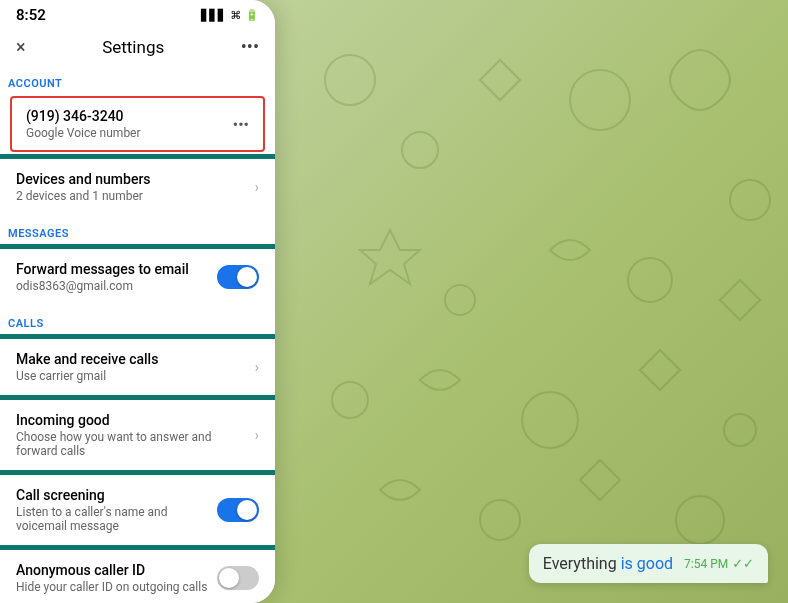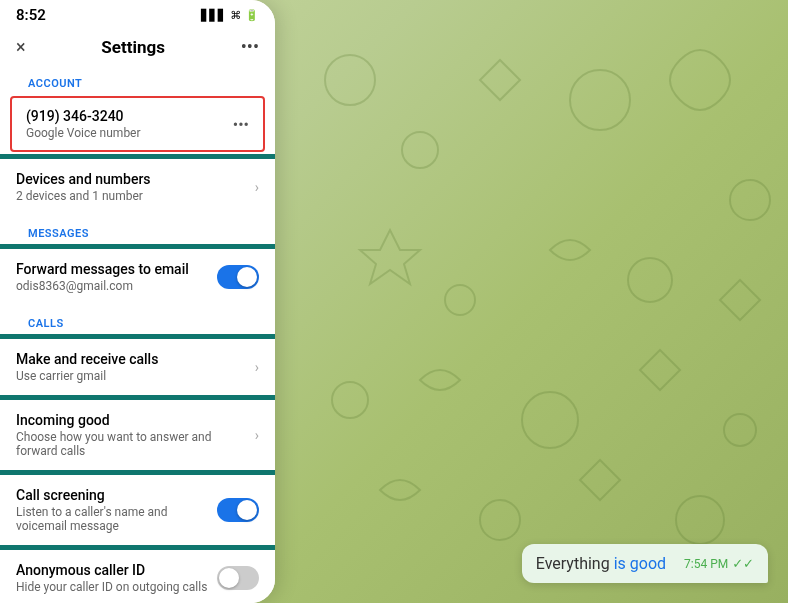--- a/index.html
+++ b/index.html
@@ -80,21 +80,21 @@
     }
 
     .header-close {
       font-size: 18px;
       color: #444;
       cursor: pointer;
     }
 
     .header-title {
       font-size: 17px;
-      font-weight: 700;
+      font-weight: 400;
       color: #000;
       text-align: center;
     }
 
     .header-more {
       font-size: 18px;
       color: #444;
       cursor: pointer;
     }
 
@@ -104,21 +104,21 @@
       overflow-y: auto;
       background: #fff;
     }
 
     
     .section-label {
       font-size: 11px;
       font-weight: 600;
       color: #1a73e8;
       letter-spacing: 0.5px;
-      padding: 12px 28px 4px;
+      padding: 12px 8px 4px;
       text-transform: uppercase;
     }
 
     
     .account-row {
       display: flex;
       align-items: center;
       justify-content: space-between;
       padding: 10px 14px;
       margin: 2px 10px;
@@ -210,21 +210,21 @@
     
     .chat-bubble {
       position: absolute;
       bottom: 20px;
       right: 20px;
       background: #e8f5e9;
       border-radius: 12px 12px 2px 12px;
       padding: 10px 14px;
       display: flex;
       align-items: center;
-      gap: 18px;
+      gap: 11px;
       z-index: 20;
       box-shadow: 0 2px 8px rgba(0,0,0,0.15);
     }
 
     .chat-text {
       font-size: 16px;
       color: #333;
       font-weight: 400;
     }
 

